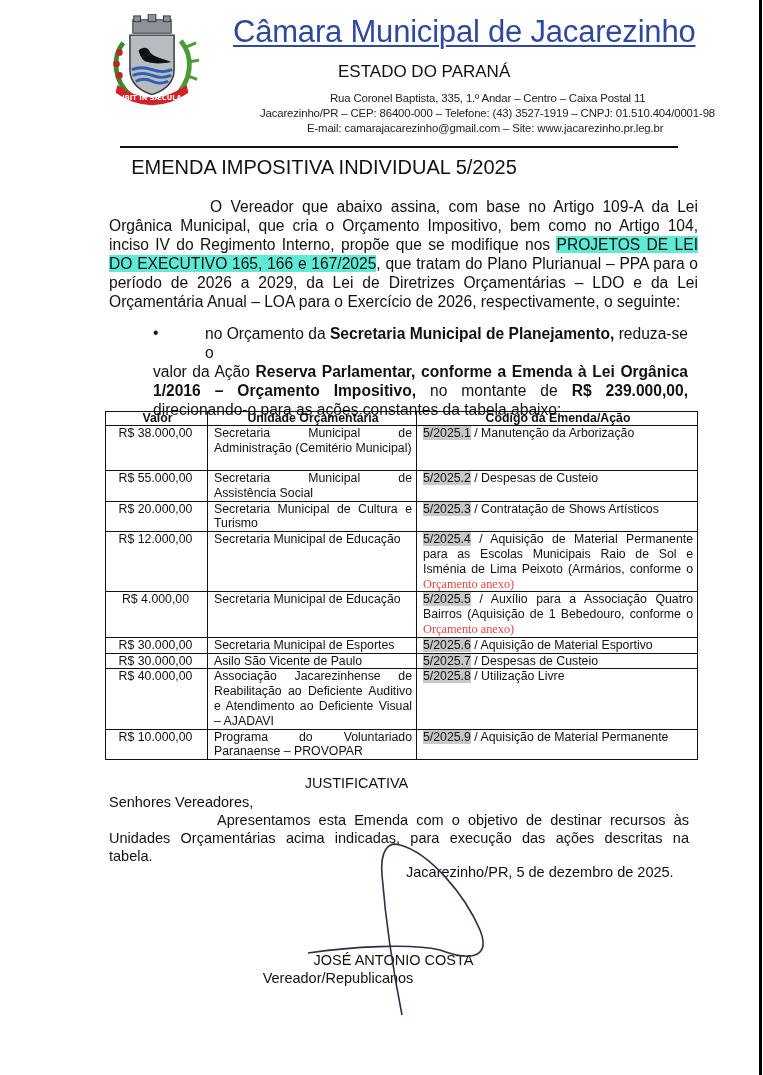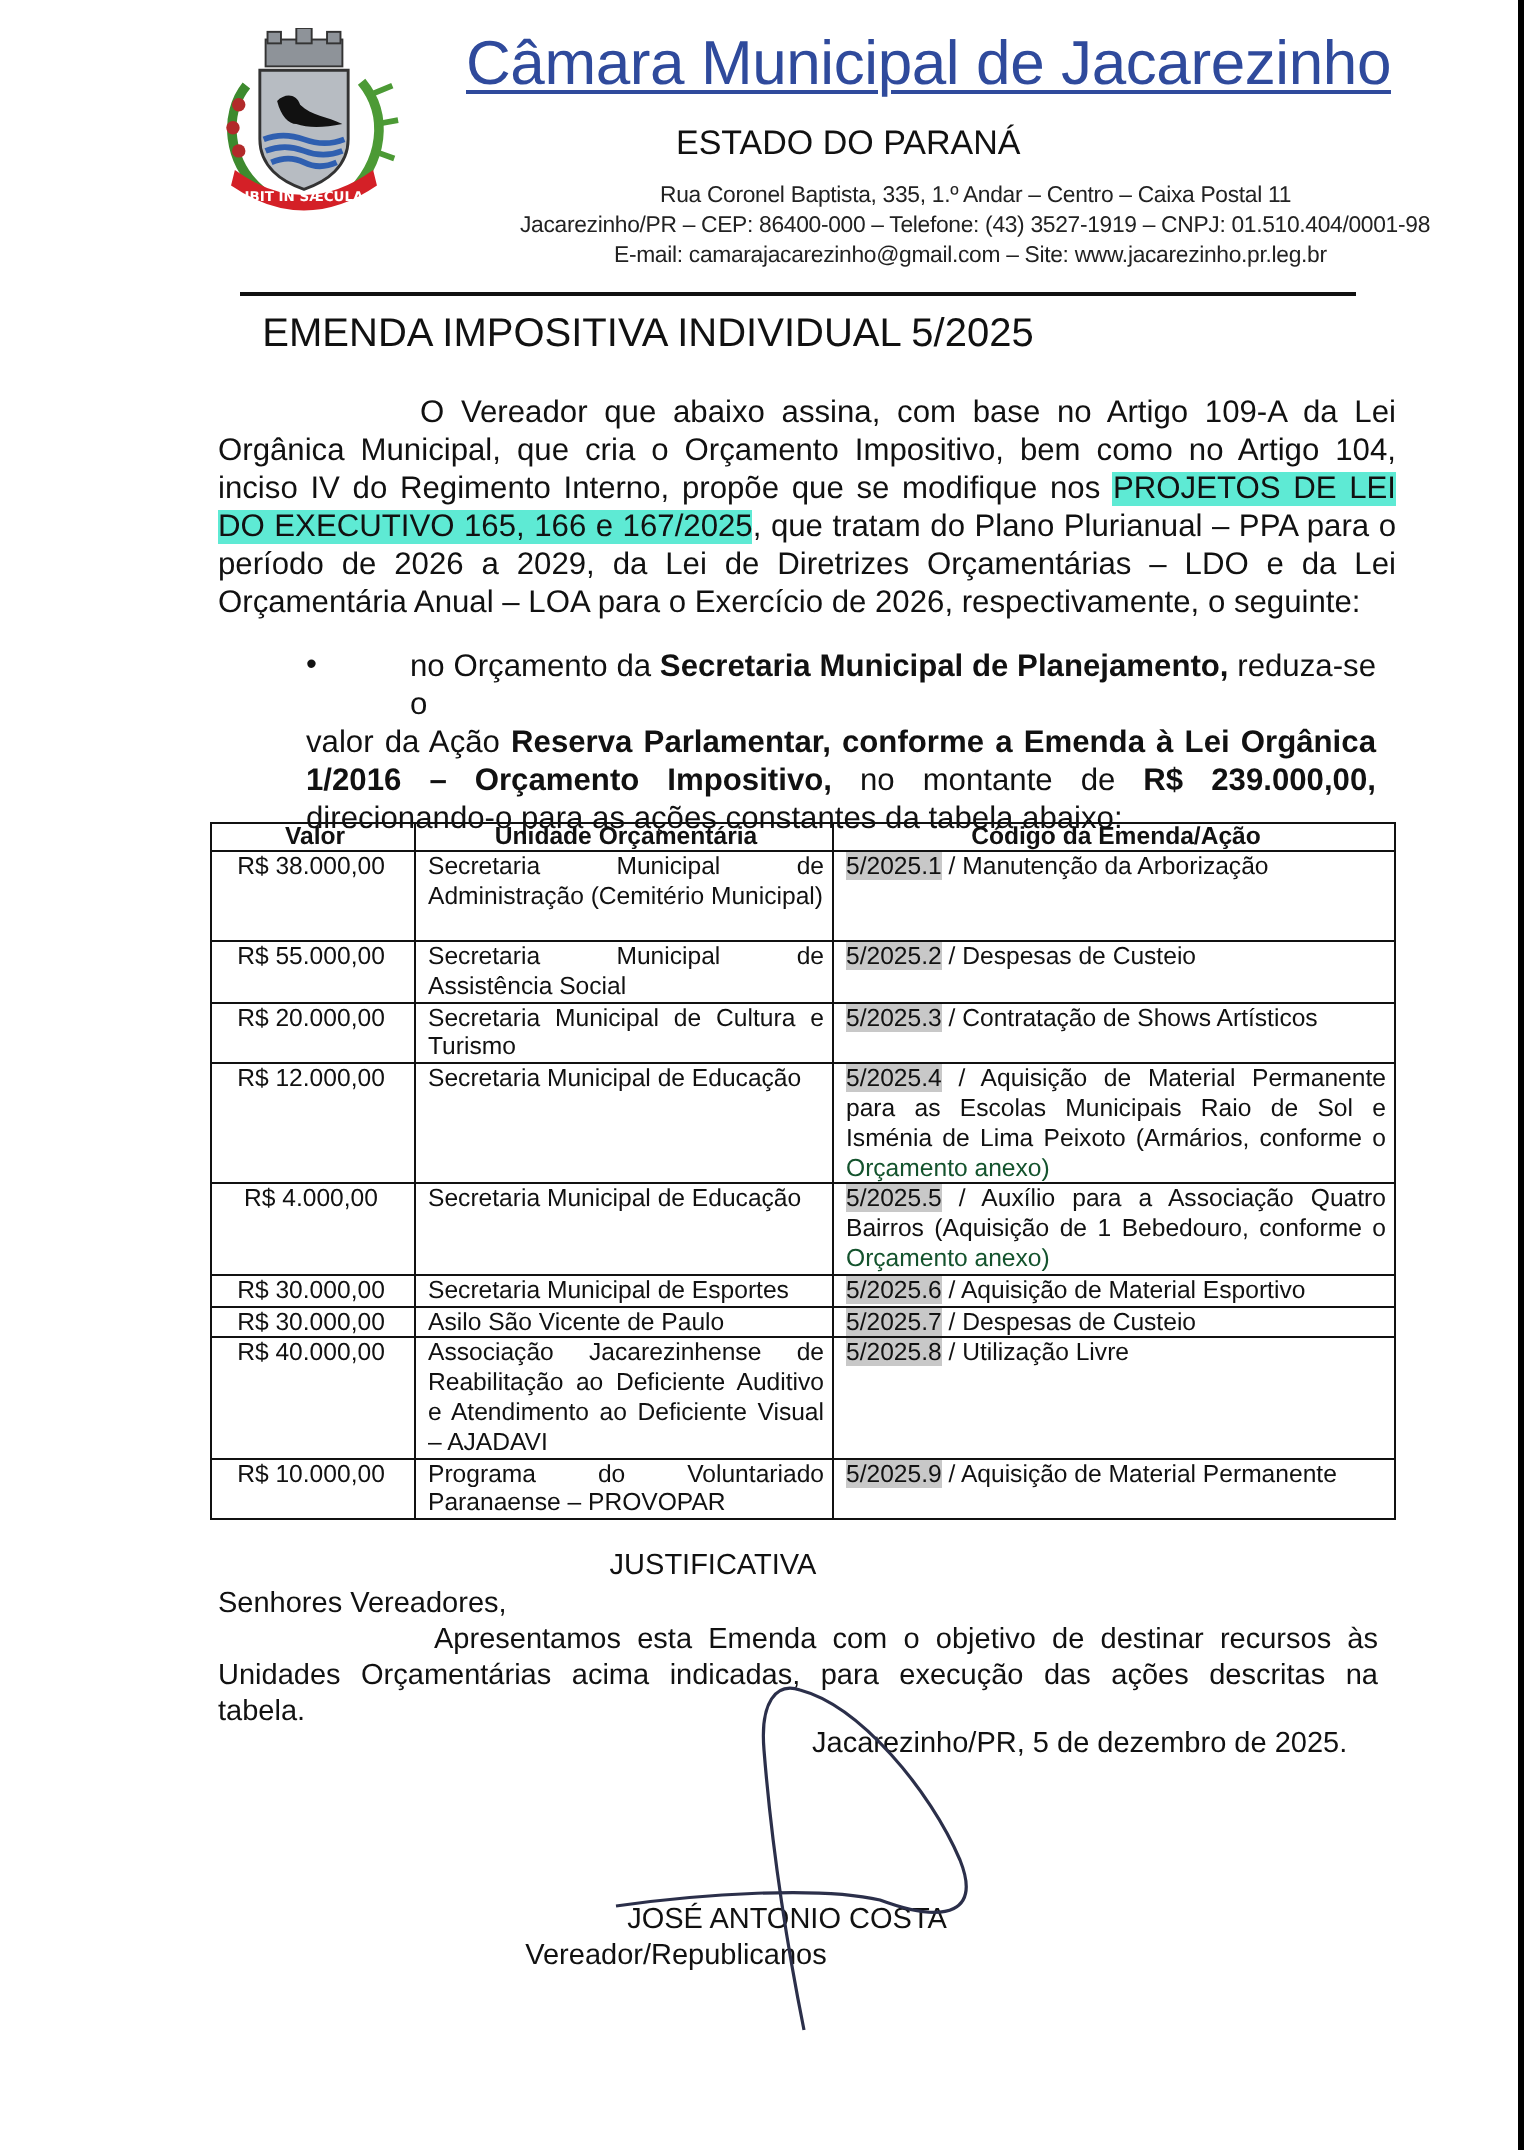--- a/index.html
+++ b/index.html
@@ -31,21 +31,21 @@
   .b { font-weight: bold; }
 
   
   table.emendas { position: absolute; left: 105px; top: 411px; width: 593px; border-collapse: collapse; font-size: 12.3px; line-height: 14.8px; color: #111; }
   table.emendas th, table.emendas td { border: 1px solid #111; vertical-align: top; padding: 0 4px 0 6px; }
   table.emendas th { font-weight: bold; text-align: center; line-height: 13px; padding-top: 0; }
   table.emendas td.valor { text-align: center; width: 102px; padding-left: 2px; }
   table.emendas td.unidade { width: 209px; text-align: justify; }
   table.emendas td.codigo { text-align: justify; }
   .code { background: #c8c8c8; }
-  .link { color: #14532d; }
+  .link { color: #ef4444; font-family: Liberation Serif, serif; }
 
   .just-title { position: absolute; left: 0; width: 683px; top: 775px; text-align: center; font-size: 14.5px; padding-left: 30px; }
   .text14 { position: absolute; font-size: 14.5px; line-height: 18px; color: #111; }
   .senhores { left: 109px; top: 793px; }
   .just-body { left: 109px; top: 811px; width: 580px; text-align: justify; }
   .just-body .line { display: block; text-align: justify; text-align-last: justify; }
   .just-body .first { text-indent: 108px; }
   .just-body .last { text-align-last: left; }
   .date { left: 406px; top: 863px; white-space: nowrap; }
   .signer { left: 0; width: 763px; top: 951px; text-align: center; padding-left: 24px; }

